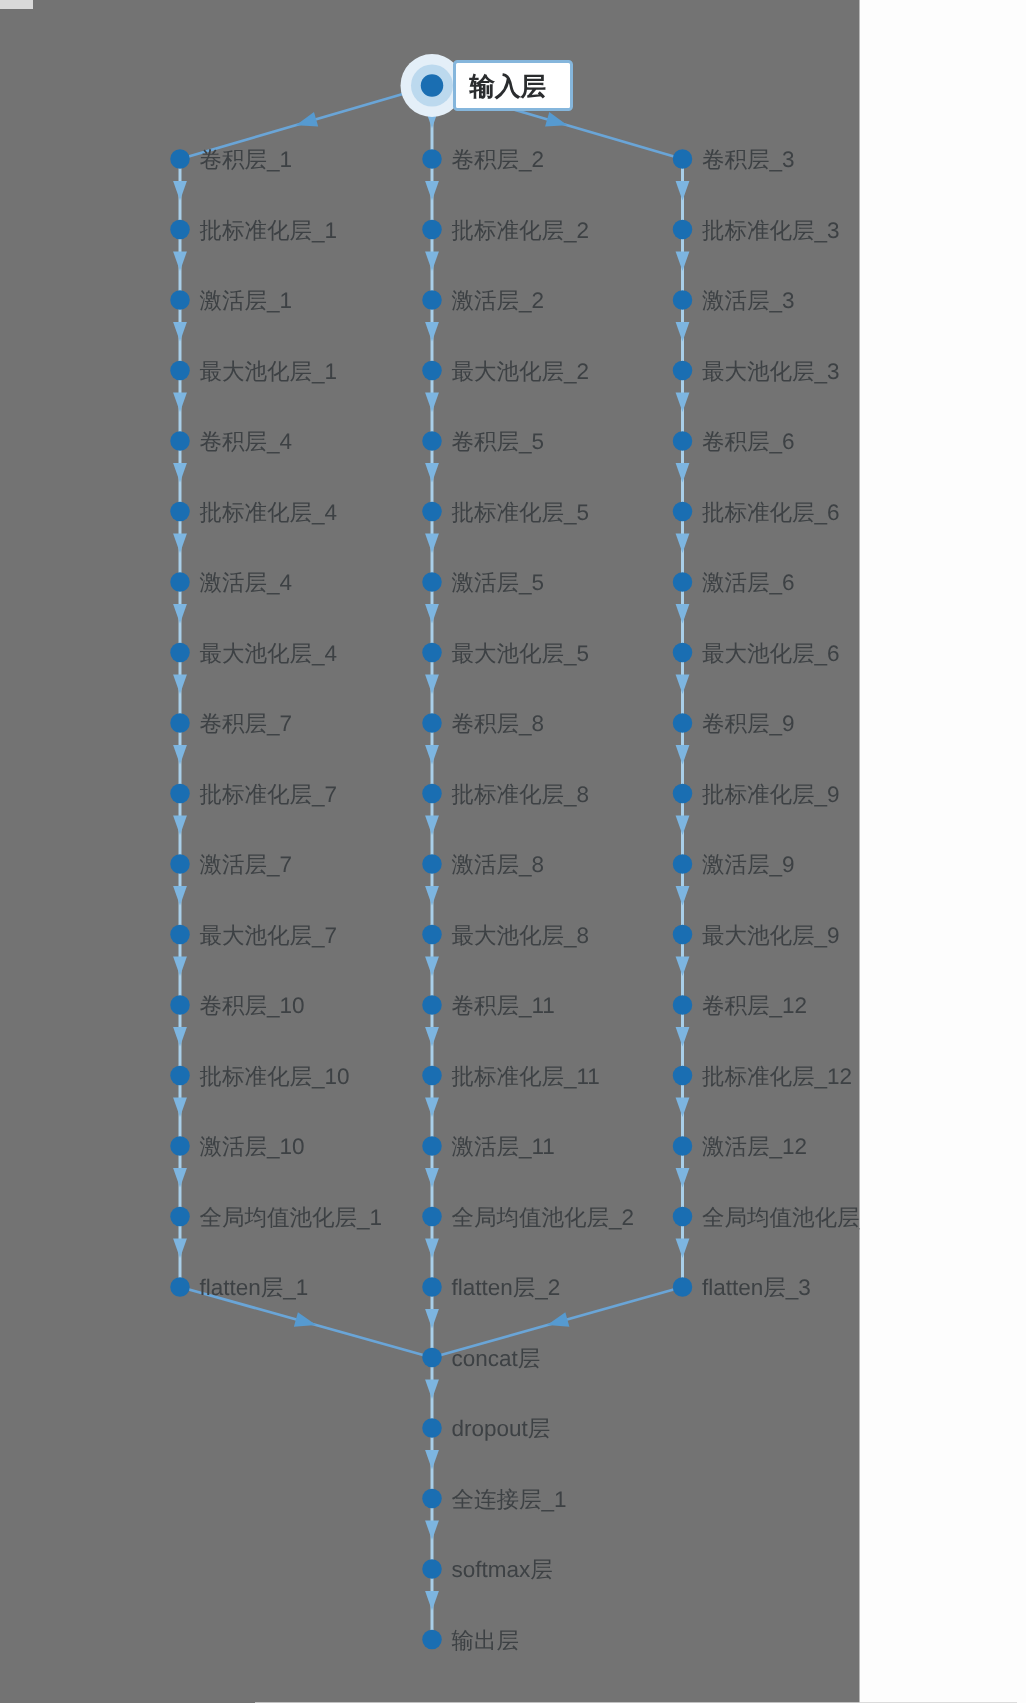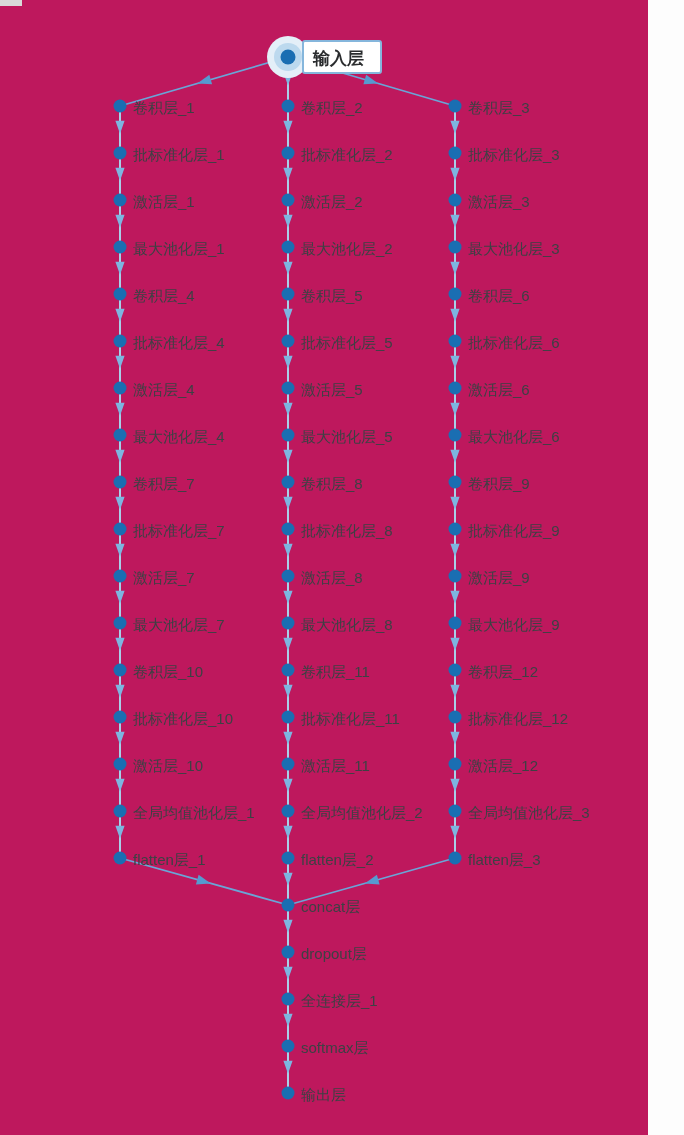--- a/index.html
+++ b/index.html
@@ -3,23 +3,23 @@
 <meta charset="utf-8">
 <style>
   html, body {
     margin: 0;
     padding: 0;
     background: #fdfdfd;
     font-family: "Liberation Sans", "DejaVu Sans", sans-serif;
   }
   .canvas {
     position: relative;
-    width: 648px;
+    width: 573px;
     height: 1135px;
-    background: #be185d;
+    background: #737373;
     overflow: hidden;
   }
   .corner-artifact {
     position: absolute;
     left: 0;
     top: 0;
     width: 22px;
     height: 6px;
     background: #d9d9d9;
   }

